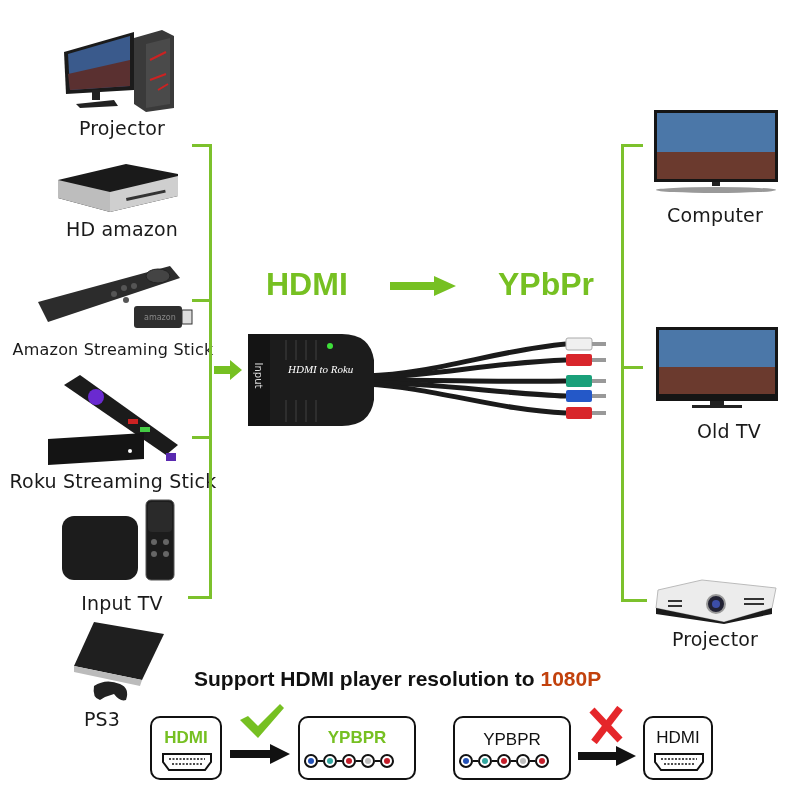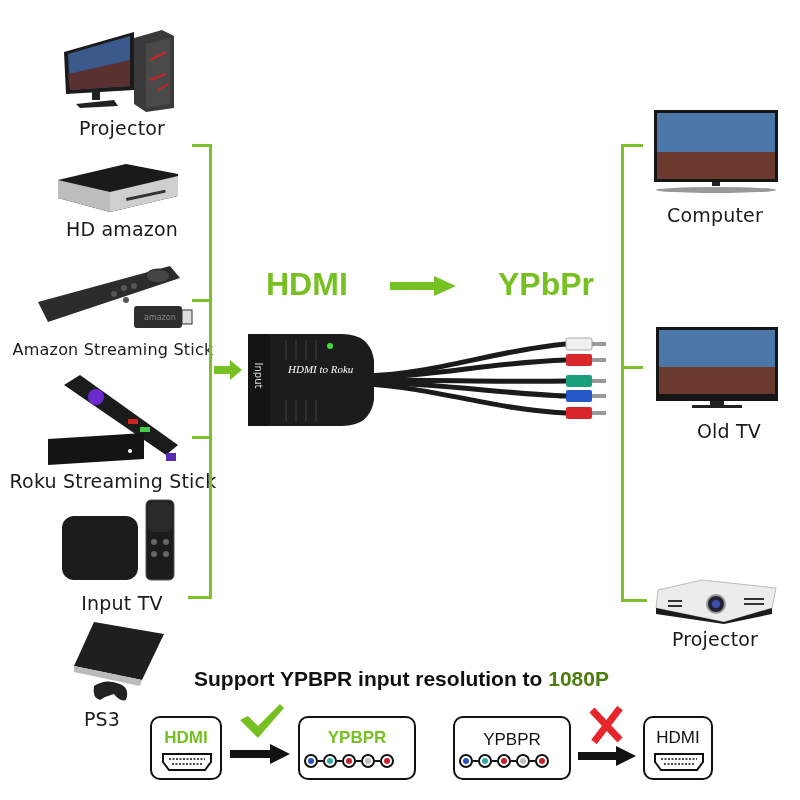--- a/index.html
+++ b/index.html
@@ -3,21 +3,21 @@
 <meta charset="utf-8">
 <style>
   html,body{margin:0;padding:0;background:#fff;}
   body{width:800px;height:800px;position:relative;overflow:hidden;font-family:"DejaVu Sans","Liberation Sans",sans-serif;color:#111;}
   .abs{position:absolute;}
   .lbl{position:absolute;font-size:19px;color:#1a1a1a;white-space:nowrap;text-align:center;letter-spacing:0.2px;}
   .lbl.sm{font-size:16px;}
   .gline{position:absolute;background:#7cc12c;}
   .big{position:absolute;font-family:"Liberation Sans",sans-serif;font-weight:bold;color:#76c022;font-size:32px;}
   .headline{position:absolute;font-family:"Liberation Sans",sans-serif;font-weight:bold;font-size:21px;color:#111;white-space:nowrap;}
-  .headline .hl{color:#4d7c0f;}
+  .headline .hl{color:#c2410c;}
   .box{position:absolute;border:2px solid #111;border-radius:10px;background:#fff;box-sizing:border-box;}
   .boxtitle{position:absolute;left:0;right:0;text-align:center;font-family:"Liberation Sans",sans-serif;font-weight:bold;font-size:17px;}
   .ports{position:absolute;display:flex;align-items:center;}
   .port{width:14px;height:14px;border-radius:50%;border:2px solid #111;box-sizing:border-box;display:flex;align-items:center;justify-content:center;background:#fff;}
   .port .in{width:6px;height:6px;border-radius:50%;}
   .conn{width:5px;height:2px;background:#111;}
 </style>
 </head>
 <body>
 
@@ -199,21 +199,21 @@
         <rect x="92" y="20" width="20" height="2"></rect>
         <rect x="92" y="25" width="20" height="2"></rect>
         <rect x="16" y="22" width="14" height="2"></rect>
         <rect x="16" y="27" width="14" height="2"></rect>
       </g>
   </svg>
 </div>
 <div class="lbl" style="left:650px;top:628px;width:130px;">Projector</div>
 
 <div class="headline" style="left:194px;top:667px;">
-  <span>Support YPBPR input resolution to </span><span class="hl">1080P</span>
+  <span>Support HDMI player resolution to </span><span class="hl">1080P</span>
 </div>
 
 <div class="box" style="left:150px;top:716px;width:72px;height:64px;">
   <div class="boxtitle" style="top:10px;color:#76c022;">HDMI</div>
   <div class="abs" style="left:9px;top:34px;width:52px;height:20px;">
     <svg width="52" height="20" viewBox="0 0 52 20">
         <path d="M2 2 H50 V10 L44 18 H8 L2 10 Z" fill="#fff" stroke="#111" stroke-width="2"></path>
         <g stroke="#111" stroke-width="1.5" stroke-dasharray="2 1.5">
           <line x1="8" y1="7" x2="44" y2="7"></line>
           <line x1="11" y1="12" x2="41" y2="12"></line>

